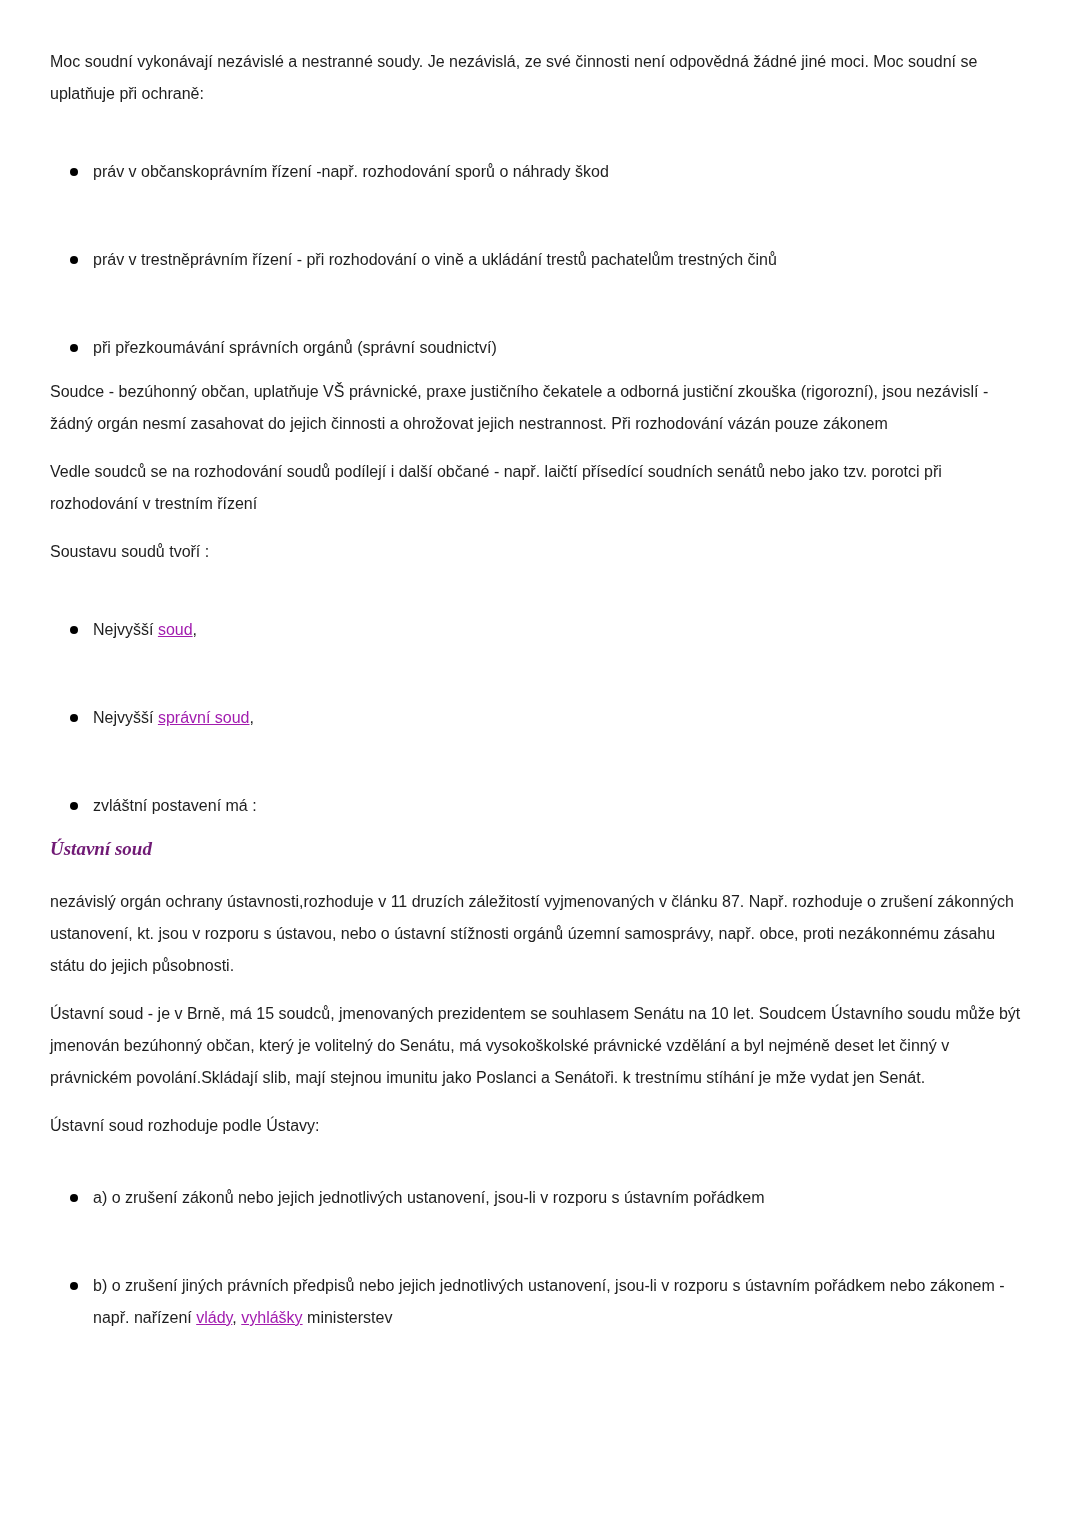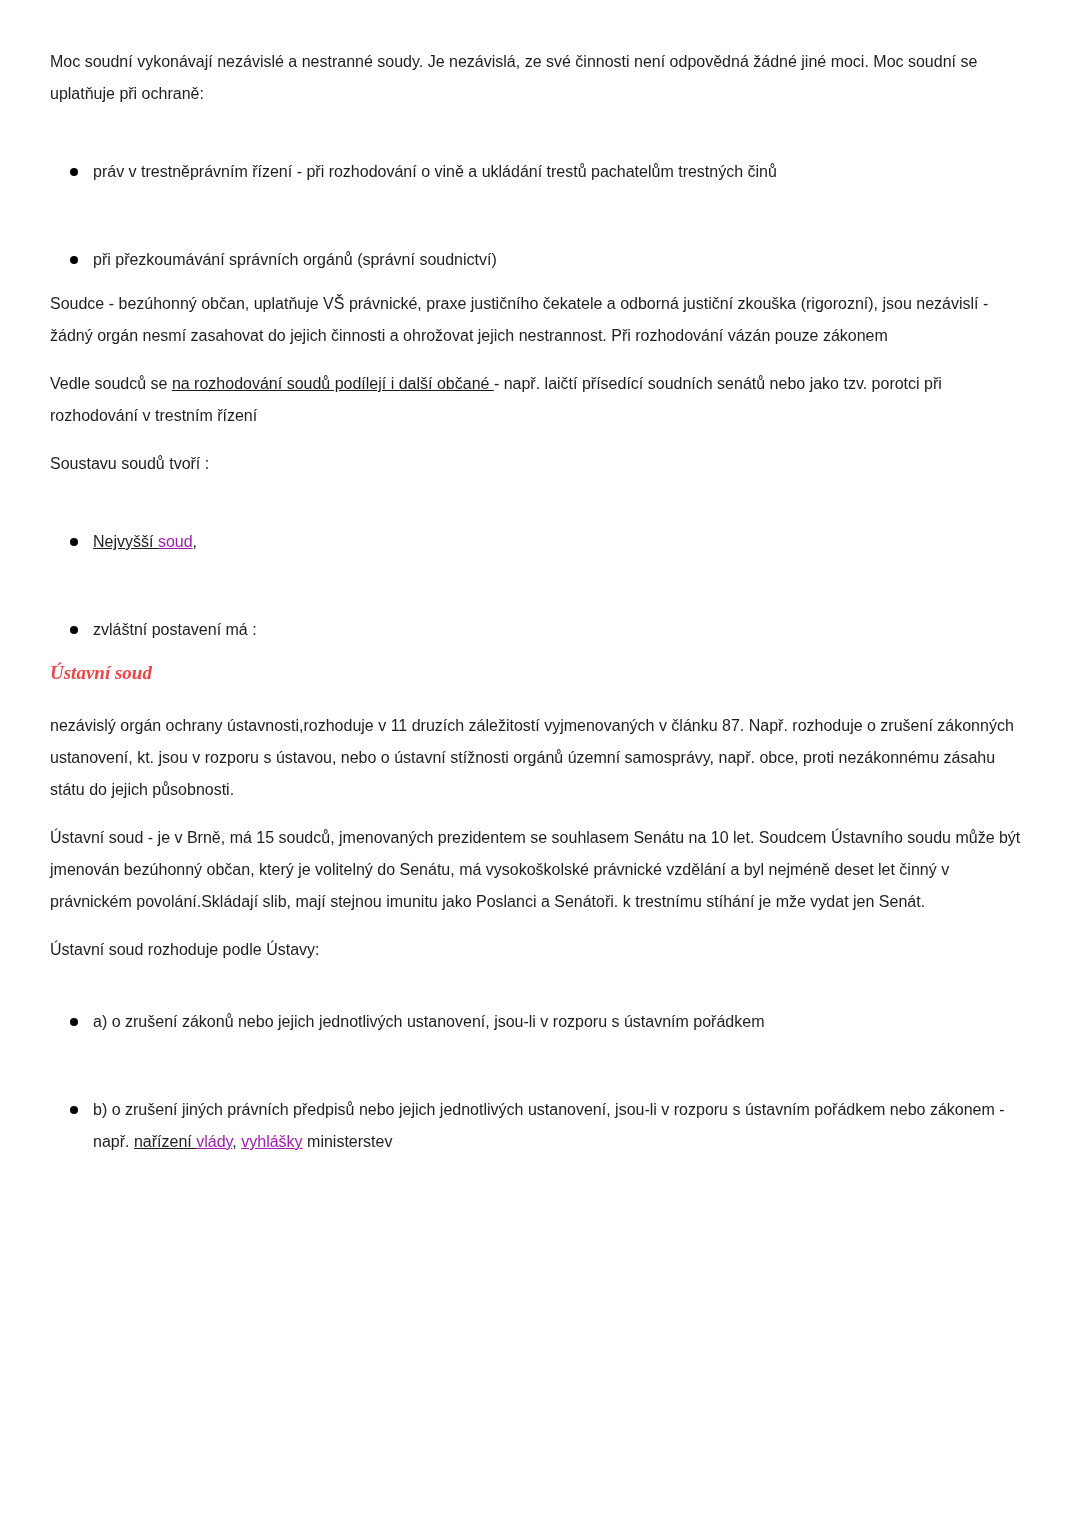--- a/index.html
+++ b/index.html
@@ -23,21 +23,21 @@
   .bold-head {
     font-weight: normal;
     margin: 0 0 16px 0;
   }
   .serif-head {
     font-family: "Liberation Serif", serif;
     font-style: italic;
     font-weight: bold;
     font-size: 19px;
     line-height: 30px;
-    color: #ef4444;
+    color: #701a75;
     margin: 0 0 22px 0;
   }
   ul.blist {
     list-style: none;
     margin: 46px 0 0 0;
     padding: 0;
   }
   ul.blist.decisions { margin-top: 40px; }
   ul.blist li {
     position: relative;
@@ -48,55 +48,63 @@
   .dot {
     position: absolute;
     left: 20px;
     top: 12px;
     width: 8px;
     height: 8px;
     border-radius: 50%;
     background: #000000;
     display: block;
   }
-  .u { text-decoration: underline; }
+  .u { }
   .link {
     color: #a21caf;
     text-decoration: underline;
     cursor: pointer;
   }
 </style>
 </head>
 <body>
 
 <div class="page">
 
   <p>Moc soudní vykonávají nezávislé a nestranné soudy. Je nezávislá, ze své činnosti není odpovědná žádné jiné moci. Moc soudní se uplatňuje při ochraně:</p>
 
   <ul class="blist">
+    <li>
+      <span class="dot"></span>
+      <span>práv v občanskoprávním řízení -např. rozhodování sporů o náhrady škod</span>
+    </li>
     <li>
       <span class="dot"></span>
       <span>práv v trestněprávním řízení - při rozhodování o vině a ukládání trestů pachatelům trestných činů</span>
     </li>
     <li>
       <span class="dot"></span>
       <span>při přezkoumávání správních orgánů (správní soudnictví)</span>
     </li>
   </ul>
 
   <p>Soudce - bezúhonný občan, uplatňuje VŠ právnické, praxe justičního čekatele a odborná justiční zkouška (rigorozní), jsou nezávislí - žádný orgán nesmí zasahovat do jejich činnosti a ohrožovat jejich nestrannost. Při rozhodování vázán pouze zákonem</p>
 
   <p><span>Vedle soudců se </span><span class="u">na rozhodování soudů podílejí i další občané </span><span>- např. laičtí přísedící soudních senátů nebo jako tzv. porotci při rozhodování v trestním řízení</span></p>
 
   <p class="bold-head">Soustavu soudů tvoří :</p>
 
   <ul class="blist">
     <li>
       <span class="dot"></span>
       <span><span class="u">Nejvyšší </span><span class="link">soud</span><span>,</span></span>
+    </li>
+    <li>
+      <span class="dot"></span>
+      <span><span class="u">Nejvyšší </span><span class="link">správní soud</span><span>,</span></span>
     </li>
     <li>
       <span class="dot"></span>
       <span>zvláštní postavení má :</span>
     </li>
   </ul>
 
   <h2 class="serif-head">Ústavní soud</h2>
 
   <p>nezávislý orgán ochrany ústavnosti,rozhoduje v 11 druzích záležitostí vyjmenovaných v článku 87. Např. rozhoduje o zrušení zákonných ustanovení, kt. jsou v rozporu s ústavou, nebo o ústavní stížnosti orgánů územní samosprávy, např. obce, proti nezákonnému zásahu státu do jejich působnosti.</p>

